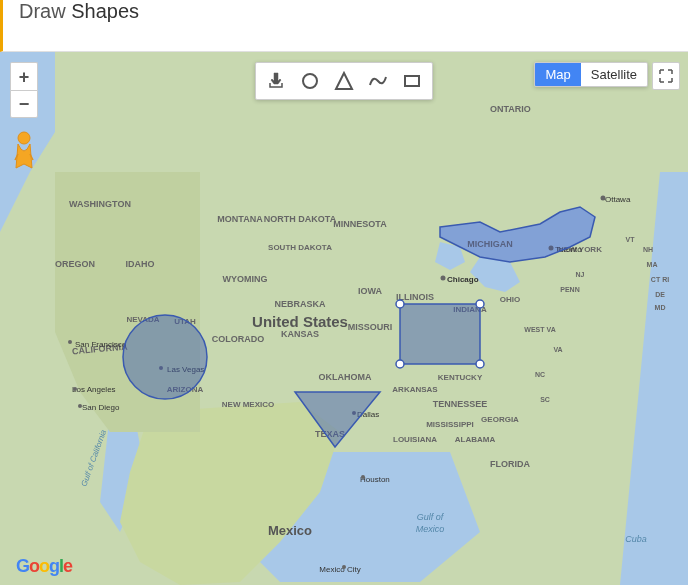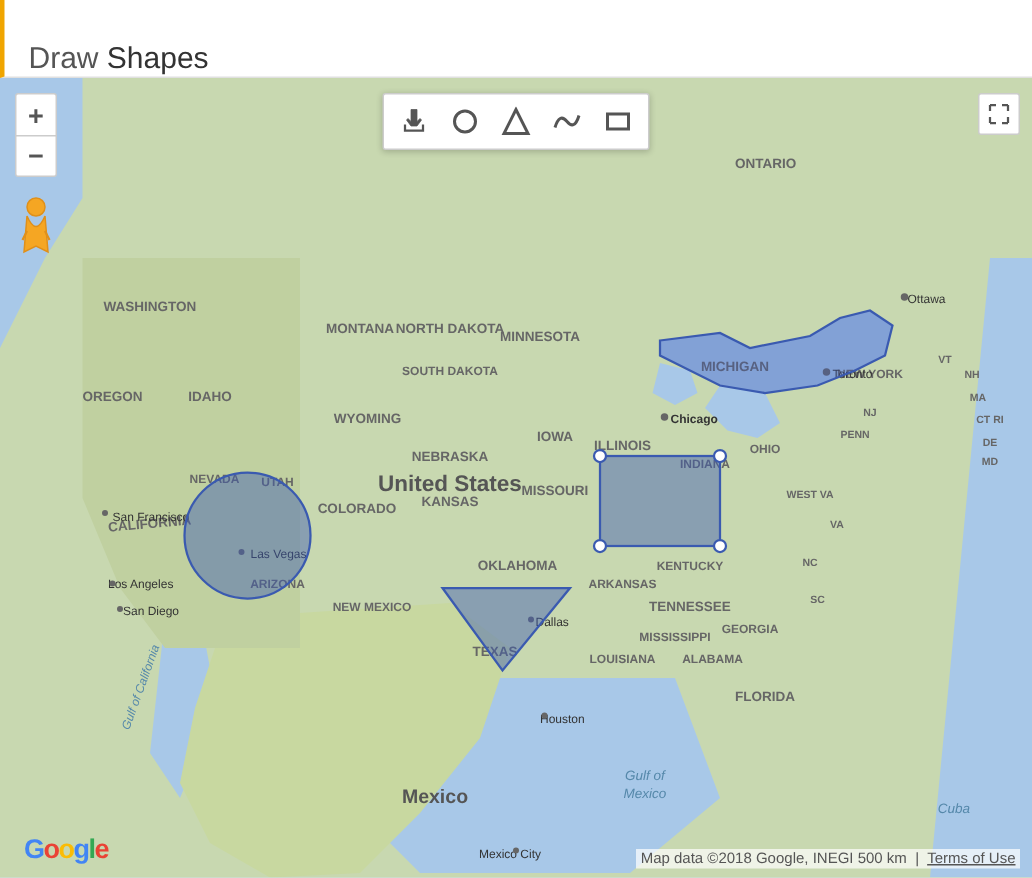--- a/index.html
+++ b/index.html
@@ -12,21 +12,21 @@
       display: flex;
       flex-direction: column;
     }
 
     
     .header {
       height: 52px;
       background: #fff;
       border-bottom: 1px solid #e0e0e0;
       display: flex;
-      align-items: flex-end;
+      align-items: flex-start;
       padding: 0 16px;
       border-left: 3px solid #f0a500;
     }
     .header-title {
       font-size: 20px;
       font-weight: 300;
       color: #333;
     }
     .header-title span {
       color: #555;
@@ -359,31 +359,30 @@
         </svg>
       </div>
 
       <div class="toolbar-btn" title="Draw Rectangle">
         <svg width="20" height="20" viewBox="0 0 20 20">
           <rect x="3" y="5" width="14" height="10" fill="none" stroke="#555" stroke-width="2"></rect>
         </svg>
       </div>
     </div>
 
+    <div class="map-type-toggle">
+      <div class="map-type-btn active">Map</div>
+      <div class="map-type-btn">Satellite</div>
+    </div>
 
     <div class="fullscreen-btn">
       <svg width="16" height="16" viewBox="0 0 16 16">
         <path d="M2,2 L6,2 M2,2 L2,6 M14,2 L10,2 M14,2 L14,6 M2,14 L2,10 M2,14 L6,14 M14,14 L14,10 M14,14 L10,14" stroke="#555" stroke-width="1.5" fill="none"></path>
       </svg>
     </div>
 
     <div class="google-logo">
       <span>G</span><span>o</span><span>o</span><span>g</span><span>l</span><span>e</span>
     </div>
 
-    <div class="map-attribution">
-      <span>Map data ©2018 Google, INEGI   500 km</span>
-      &nbsp;|&nbsp;
-      <span style="cursor:pointer; text-decoration:underline;">Terms of Use</span>
-    </div>
 
   </div>
 </div>
 
 </body></html>

